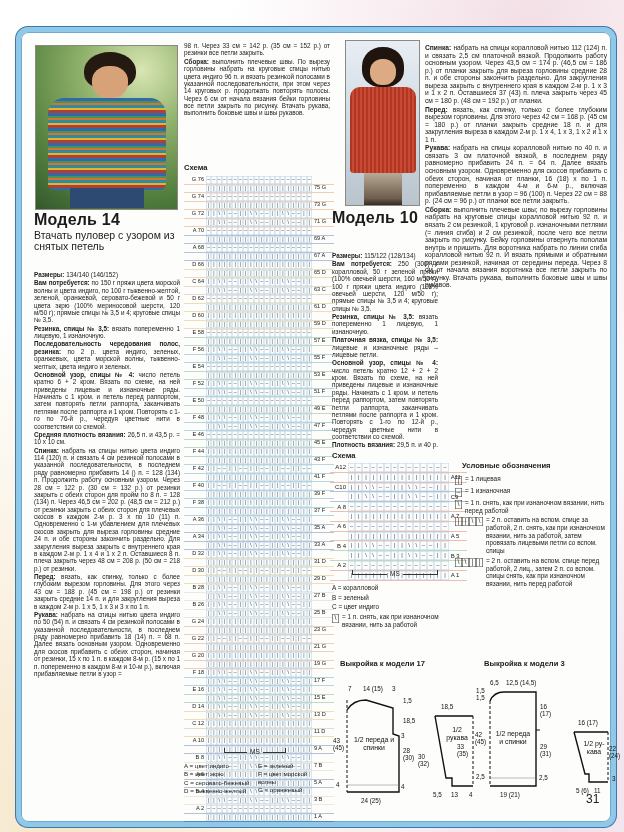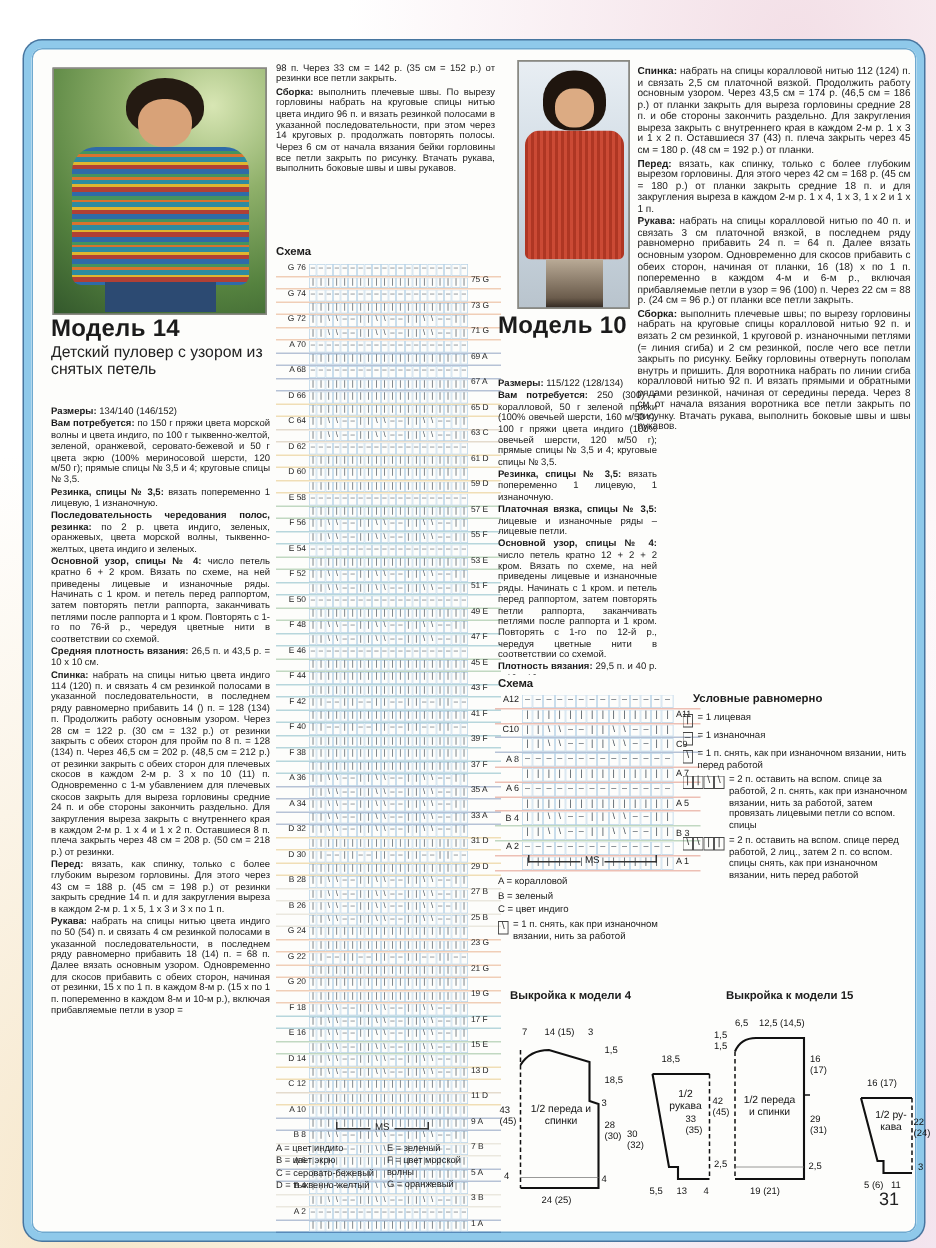--- a/index.html
+++ b/index.html
@@ -75,21 +75,21 @@
 
   <div class="photo" style="left:35px;top:45px;width:141px;height:163px;">
     <div class="p1-bg"></div>
     <div class="p1-hair"></div>
     <div class="p1-face"></div>
     <div class="p1-sweater"></div>
     <div class="p1-pants"></div>
   </div>
 
   <div class="abs model-h" style="left:34px;top:211px;">Модель 14</div>
-  <div class="abs model-sub" style="left:34px;top:230px;width:142px;">Детский пуловер с узором из снятых петель</div>
+  <div class="abs model-sub" style="left:34px;top:230px;width:142px;">Втачать пуловер с узором из снятых петель</div>
   <div class="abs smalltext" style="left:34px;top:271px;width:146px;height:536px;overflow:hidden;">
       <p><b>Размеры: </b>134/140 (146/152)</p>
       <p><b>Вам потребуется: </b>по 150 г пряжи цвета морской волны и цвета индиго, по 100 г тыквенно-желтой, зеленой, оранжевой, серовато-бежевой и 50 г цвета экрю (100% мериносовой шерсти, 120 м/50 г); прямые спицы № 3,5 и 4; круговые спицы № 3,5.</p>
       <p><b>Резинка, спицы № 3,5: </b>вязать попеременно 1 лицевую, 1 изнаночную.</p>
       <p><b>Последовательность чередования полос, резинка: </b>по 2 р. цвета индиго, зеленых, оранжевых, цвета морской волны, тыквенно-желтых, цвета индиго и зеленых.</p>
       <p><b>Основной узор, спицы № 4: </b>число петель кратно 6 + 2 кром. Вязать по схеме, на ней приведены лицевые и изнаночные ряды. Начинать с 1 кром. и петель перед раппортом, затем повторять петли раппорта, заканчивать петлями после раппорта и 1 кром. Повторять с 1-го по 76-й р., чередуя цветные нити в соответствии со схемой.</p>
       <p><b>Средняя плотность вязания: </b>26,5 п. и 43,5 р. = 10 х 10 см.</p>
       <p><b>Спинка: </b>набрать на спицы нитью цвета индиго 114 (120) п. и связать 4 см резинкой полосами в указанной последовательности, в последнем ряду равномерно прибавить 14 () п. = 128 (134) п. Продолжить работу основным узором. Через 28 см = 122 р. (30 см = 132 р.) от резинки закрыть с обеих сторон для пройм по 8 п. = 128 (134) п. Через 46,5 см = 202 р. (48,5 см = 212 р.) от резинки закрыть с обеих сторон для плечевых скосов в каждом 2-м р. 3 х по 10 (11) п. Одновременно с 1-м убавлением для плечевых скосов закрыть для выреза горловины средние 24 п. и обе стороны закончить раздельно. Для закругления выреза закрыть с внутреннего края в каждом 2-м р. 1 х 4 и 1 х 2 п. Оставшиеся 8 п. плеча закрыть через 48 см = 208 р. (50 см = 218 р.) от резинки.</p>
       <p><b>Перед: </b>вязать, как спинку, только с более глубоким вырезом горловины. Для этого через 43 см = 188 р. (45 см = 198 р.) от резинки закрыть средние 14 п. и для закругления выреза в каждом 2-м р. 1 х 5, 1 х 3 и 3 х по 1 п.</p>
       <p><b>Рукава: </b>набрать на спицы нитью цвета индиго по 50 (54) п. и связать 4 см резинкой полосами в указанной последовательности, в последнем ряду равномерно прибавить 18 (14) п. = 68 п. Далее вязать основным узором. Одновременно для скосов прибавить с обеих сторон, начиная от резинки, 15 х по 1 п. в каждом 8-м р. (15 х по 1 п. попеременно в каждом 8-м и 10-м р.), включая прибавляемые петли в узор =</p>
@@ -2382,21 +2382,21 @@
         <span class="sym-text">C = цвет индиго</span>
       </div>
       <div class="sym-item">
         <span class="sym-box">
           <span class="symcell">\</span>
         </span>
         <span class="sym-text">= 1 п. снять, как при изнаночном вязании, нить за работой</span>
       </div>
     </div>
 
-  <div class="abs sec-h" style="left:462px;top:461px;">Условные равномерно</div>
+  <div class="abs sec-h" style="left:462px;top:461px;">Условные обозначения</div>
   <div class="abs" style="left:455px;top:475px;width:152px;">
       <div class="sym-item">
         <span class="sym-box">
           <span class="symcell">|</span>
         </span>
         <span class="sym-text">= 1 лицевая</span>
       </div>
       <div class="sym-item">
         <span class="sym-box">
           <span class="symcell">–</span>
@@ -2422,21 +2422,21 @@
         <span class="sym-box">
           <span class="symcell">\</span>
           <span class="symcell">\</span>
           <span class="symcell">|</span>
           <span class="symcell">|</span>
         </span>
         <span class="sym-text">= 2 п. оставить на вспом. спице перед работой, 2 лиц., затем 2 п. со вспом. спицы снять, как при изнаночном вязании, нить перед работой</span>
       </div>
     </div>
 
-  <div class="abs sec-h" style="left:340px;top:659px;">Выкройка к модели 4</div>
+  <div class="abs sec-h" style="left:340px;top:659px;">Выкройка к модели 17</div>
   <div class="diagram" style="left:333px;top:674px;width:145px;height:148px;">
     <svg width="145" height="148">
       <path d="M14,36 C19,28 26,26 33,26 L60,34 L60,60 L66,62 L66,118 L14,118" fill="none" stroke="#111" stroke-width="1.4"></path>
       <line x1="14" y1="26" x2="14" y2="118" stroke="#111" stroke-width="1" stroke-dasharray="3,2"></line>
       <line x1="14" y1="111" x2="66" y2="111" stroke="#777" stroke-width="0.5"></line>
       <path d="M102,42 L140,42 M102,42 L113,104 L119,104 L119,112 L140,112" fill="none" stroke="#111" stroke-width="1.4"></path>
       <line x1="140" y1="42" x2="140" y2="112" stroke="#111" stroke-width="1" stroke-dasharray="3,2"></line>
     </svg>
     <span class="meas" style="left:15px;top:12px;">7</span>
     <span class="meas" style="left:30px;top:12px;">14 (15)</span>
@@ -2452,21 +2452,21 @@
     <span class="meas" style="left:68px;top:110px;">4</span>
     <span class="shape-lbl" style="left:20px;top:62px;width:42px;">1/2 переда и спинки</span>
     <span class="meas" style="left:108px;top:30px;">18,5</span>
     <span class="meas wrap" style="left:124px;top:70px;width:14px;">33 (35)</span>
     <span class="meas" style="left:100px;top:118px;">5,5</span>
     <span class="meas" style="left:118px;top:118px;">13</span>
     <span class="meas" style="left:136px;top:118px;">4</span>
     <span class="shape-lbl" style="left:110px;top:52px;width:28px;">1/2 рукава</span>
   </div>
 
-  <div class="abs sec-h" style="left:484px;top:659px;">Выкройка к модели 15</div>
+  <div class="abs sec-h" style="left:484px;top:659px;">Выкройка к модели 3</div>
   <div class="diagram" style="left:478px;top:674px;width:144px;height:148px;">
     <svg width="144" height="148">
       <path d="M12,27 C15,20 20,18 26,18 L58,18 L58,112 L12,112" fill="none" stroke="#111" stroke-width="1.4"></path>
       <line x1="12" y1="27" x2="12" y2="112" stroke="#111" stroke-width="1" stroke-dasharray="3,2"></line>
       <line x1="12" y1="104" x2="58" y2="104" stroke="#777" stroke-width="0.5"></line>
       <line x1="58" y1="56" x2="62" y2="56" stroke="#111" stroke-width="1"></line>
       <path d="M96,58 L130,58 M96,58 L107,100 L111,100 L111,108 L130,108" fill="none" stroke="#111" stroke-width="1.4"></path>
       <line x1="130" y1="58" x2="130" y2="108" stroke="#111" stroke-width="1" stroke-dasharray="3,2"></line>
     </svg>
     <span class="meas" style="left:12px;top:6px;">6,5</span>

